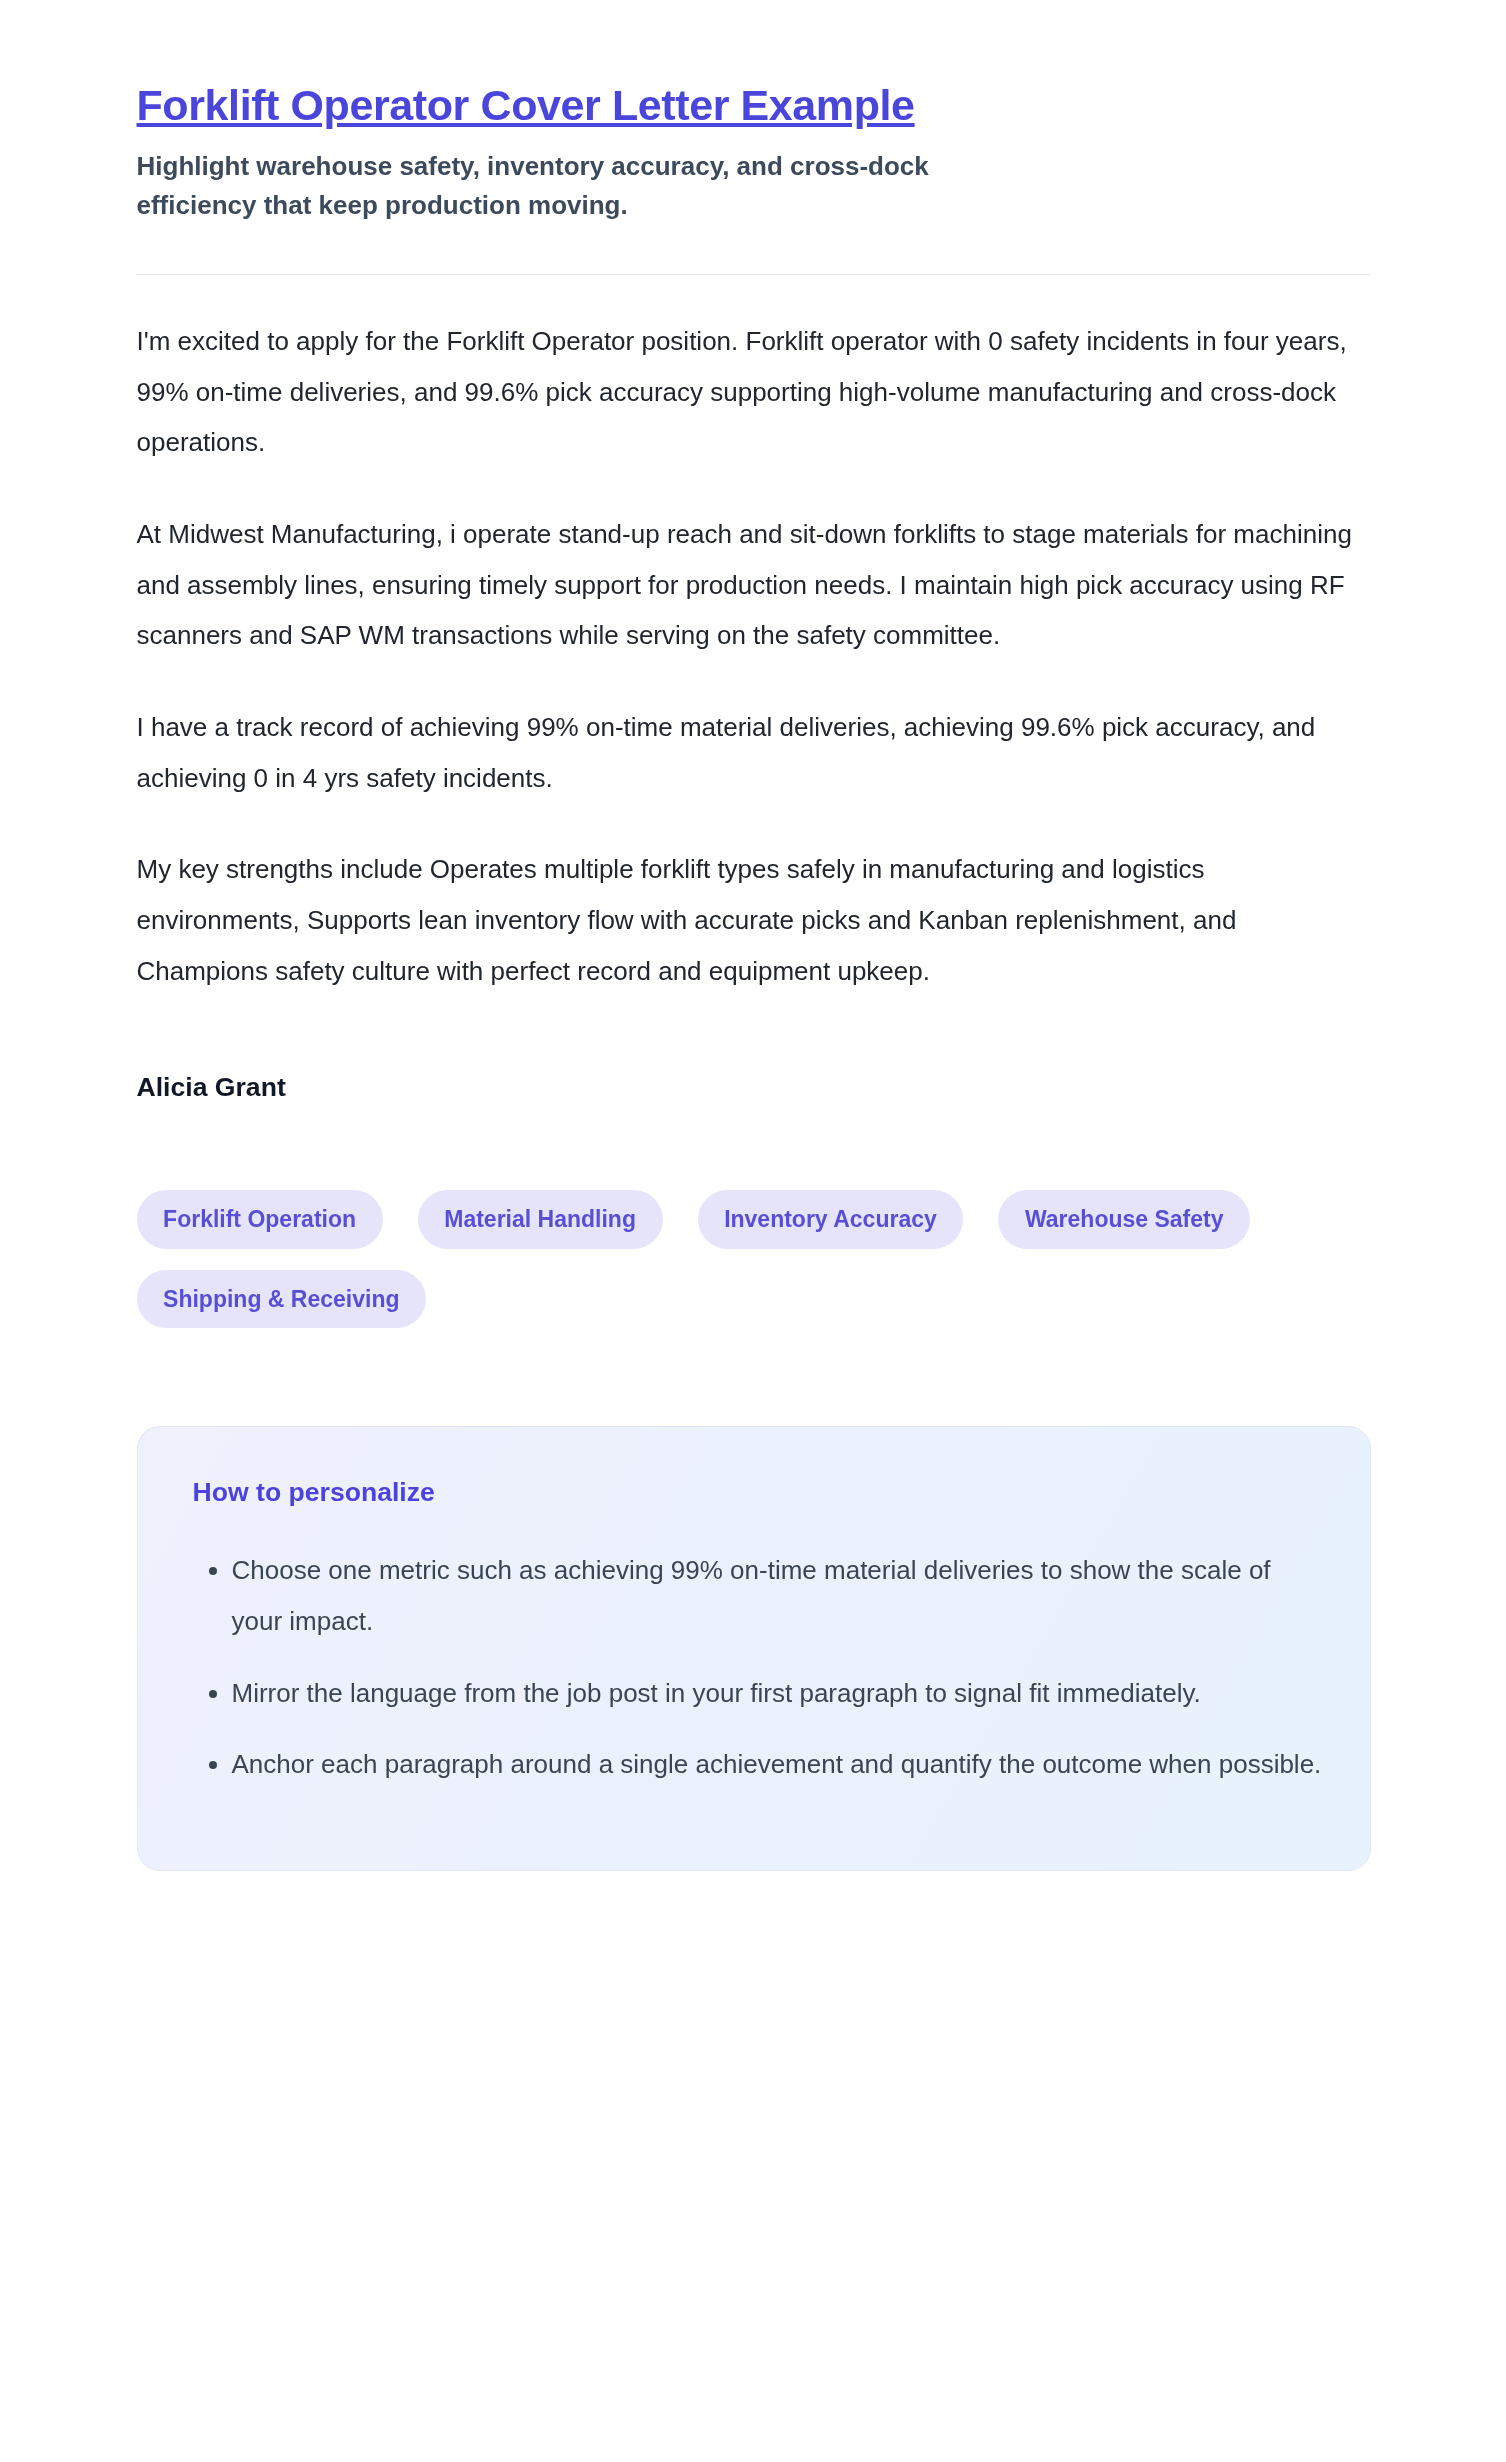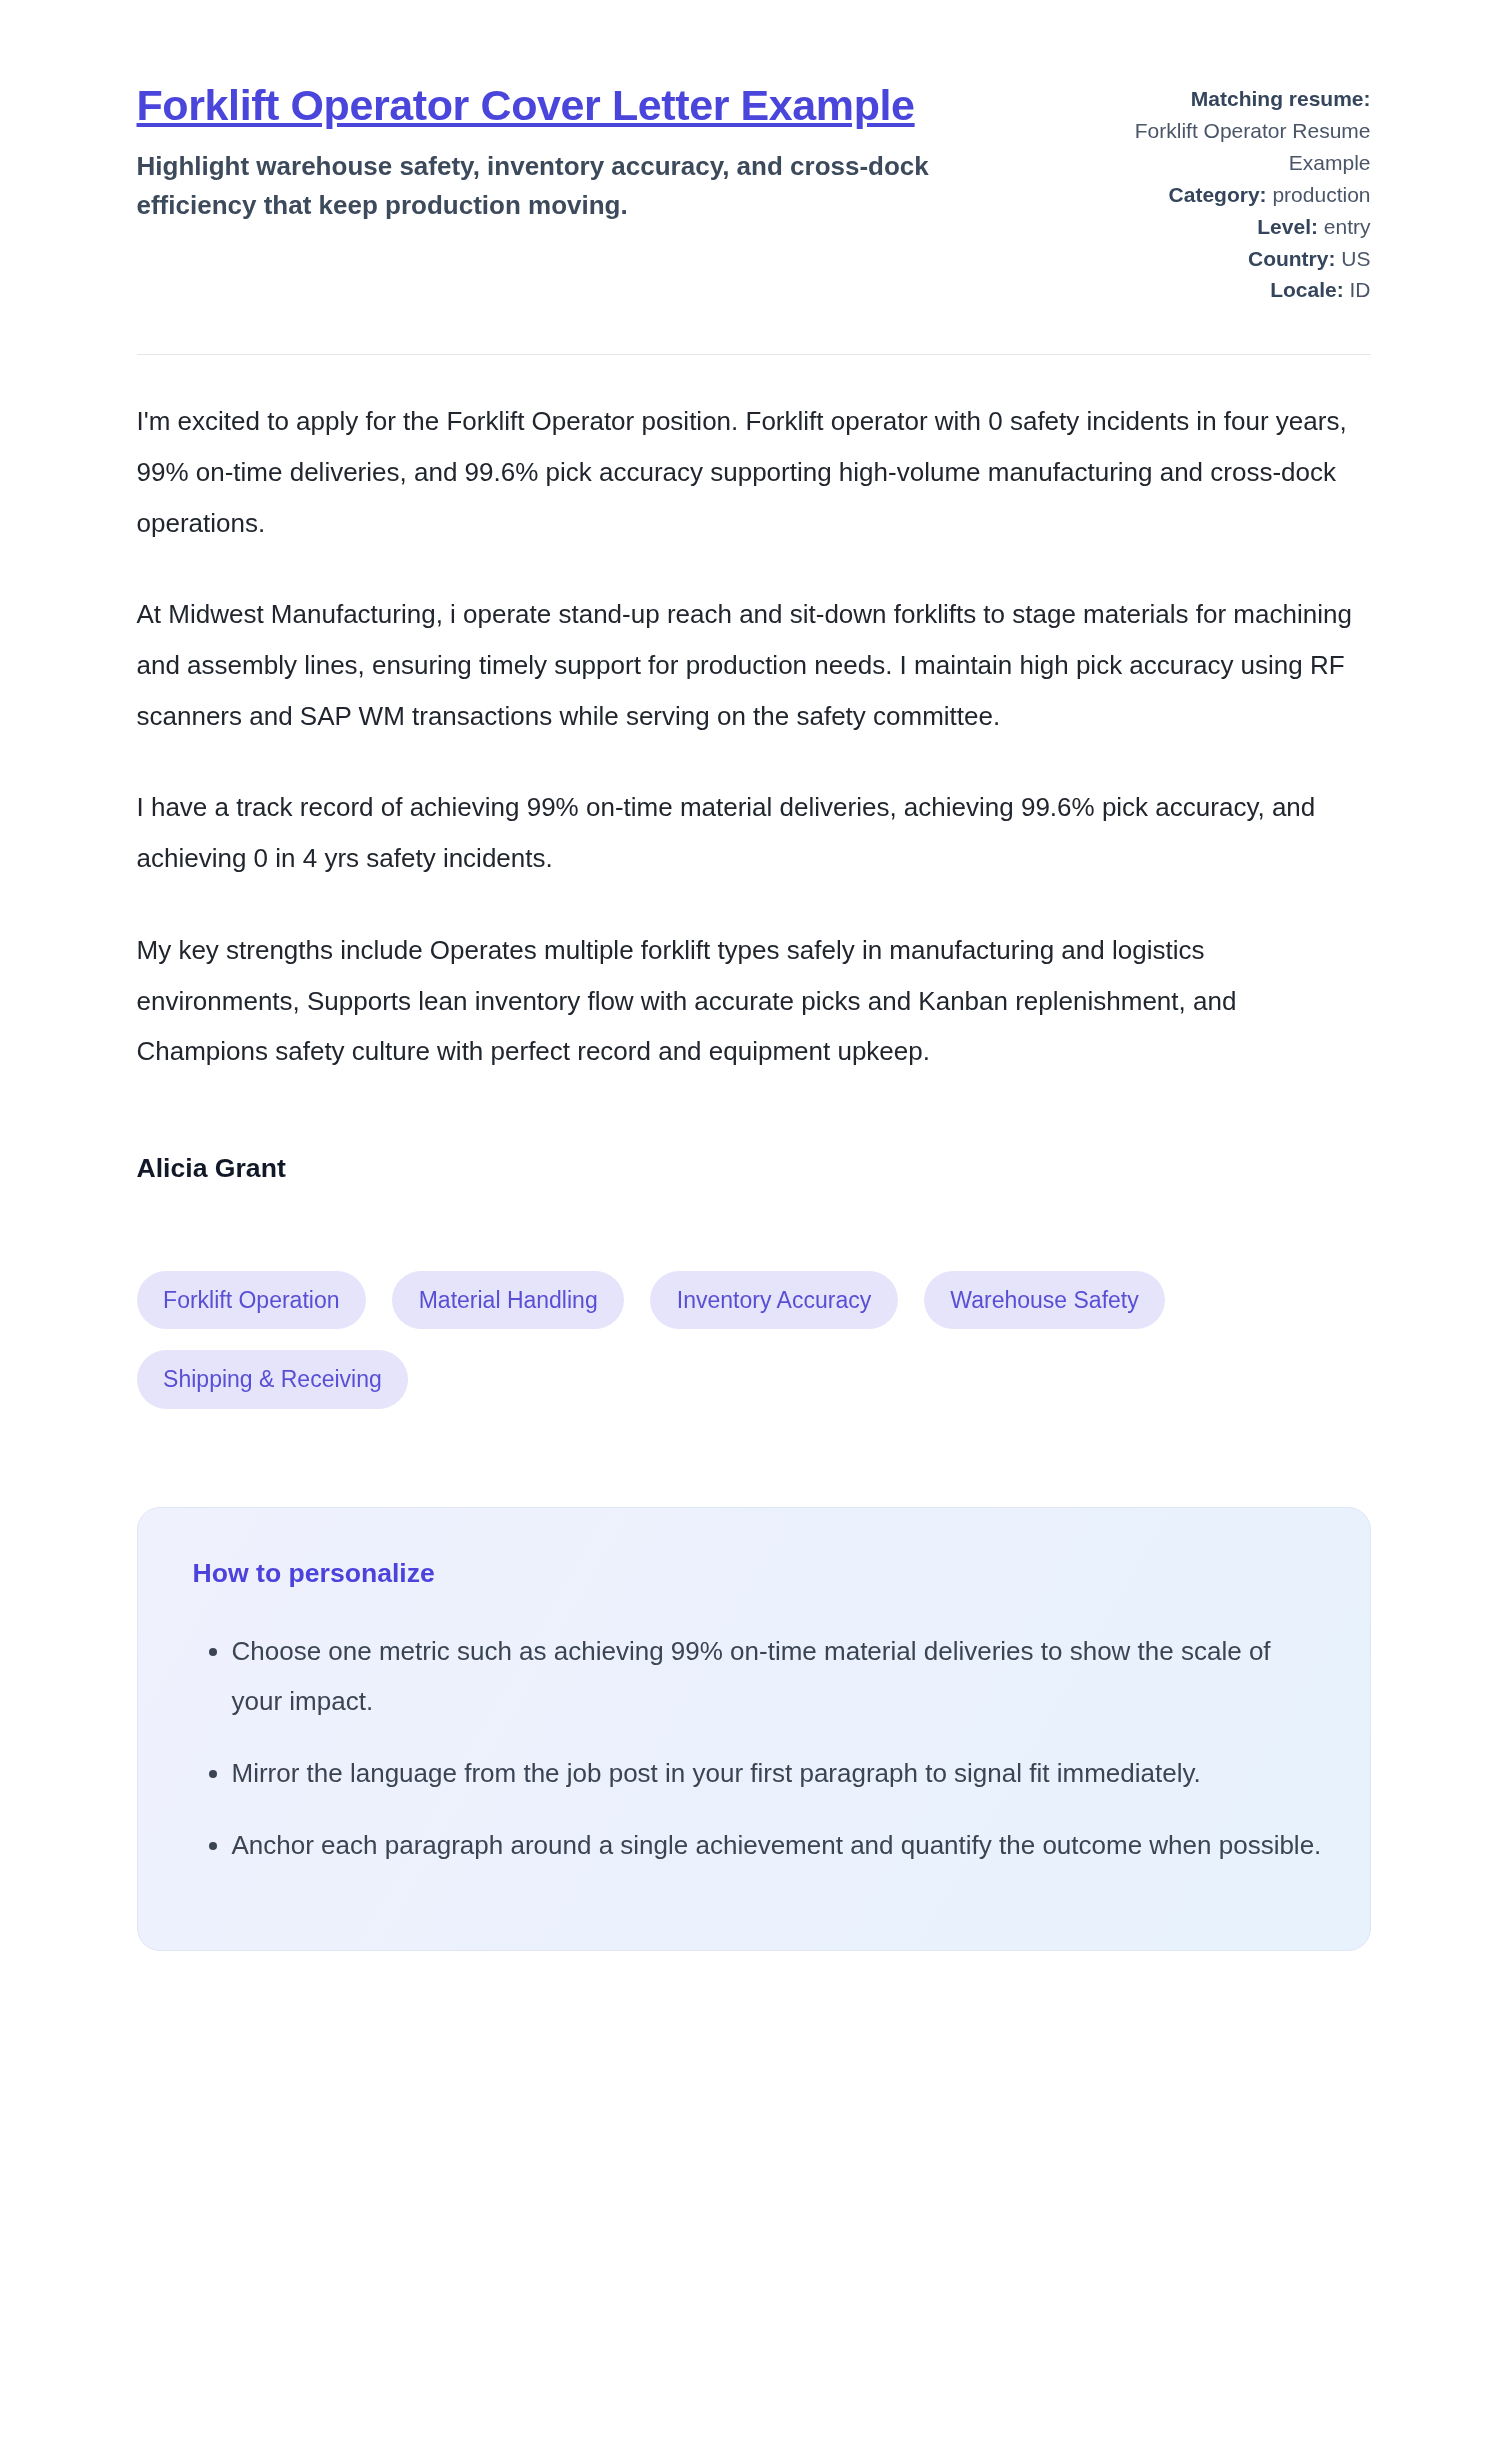--- a/index.html
+++ b/index.html
@@ -84,21 +84,22 @@
     margin: 25px 0 0 0;
     font-size: 26px;
     color: #3d4350;
   }
 
   
   .tags {
     margin-top: 87px;
     display: flex;
     flex-wrap: wrap;
-    gap: 21px 26px;
+    gap: 21px 35px;
+    font-weight: bold;
   }
   .tag {
     display: inline-block;
     background: #e6e4fb;
     color: #584fd4;
     font-size: 23px;
     line-height: 1;
     padding: 17.7px 26.6px;
     border-radius: 885px;
     cursor: pointer;
@@ -133,29 +134,20 @@
 </head>
 <body>
 
 <div class="container">
 
   <div class="header">
     <div class="header-left">
       <h1 class="page-title">Forklift Operator Cover Letter Example</h1>
       <p class="page-subtitle">Highlight warehouse safety, inventory accuracy, and cross-dock efficiency that keep production moving.</p>
     </div>
-    <div class="meta">
-      <p class="meta-line"><b>Matching resume:</b><br>
-        <span>Forklift Operator Resume Example</span>
-      </p>
-      <p class="meta-line"><b>Category:</b> <span>production</span></p>
-      <p class="meta-line"><b>Level:</b> <span>entry</span></p>
-      <p class="meta-line"><b>Country:</b> <span>US</span></p>
-      <p class="meta-line"><b>Locale:</b> <span>ID</span></p>
-    </div>
   </div>
 
   <hr class="divider">
 
   <div>
     <p class="paragraph">I'm excited to apply for the Forklift Operator position. Forklift operator with 0 safety incidents in four years, 99% on-time deliveries, and 99.6% pick accuracy supporting high-volume manufacturing and cross-dock operations.</p>
     <p class="paragraph">At Midwest Manufacturing, i operate stand-up reach and sit-down forklifts to stage materials for machining and assembly lines, ensuring timely support for production needs. I maintain high pick accuracy using RF scanners and SAP WM transactions while serving on the safety committee.</p>
     <p class="paragraph">I have a track record of achieving 99% on-time material deliveries, achieving 99.6% pick accuracy, and achieving 0 in 4 yrs safety incidents.</p>
     <p class="paragraph">My key strengths include Operates multiple forklift types safely in manufacturing and logistics environments, Supports lean inventory flow with accurate picks and Kanban replenishment, and Champions safety culture with perfect record and equipment upkeep.</p>
 

